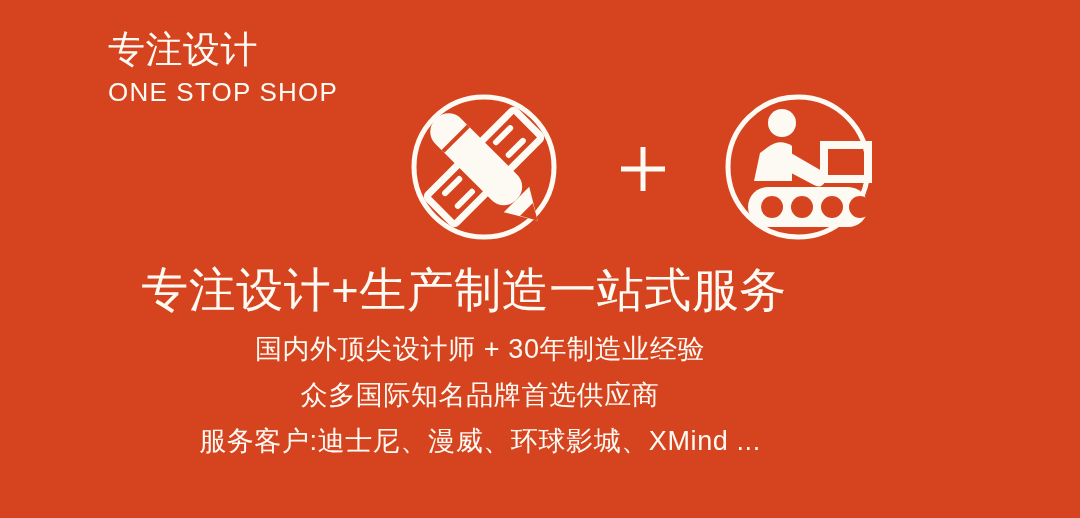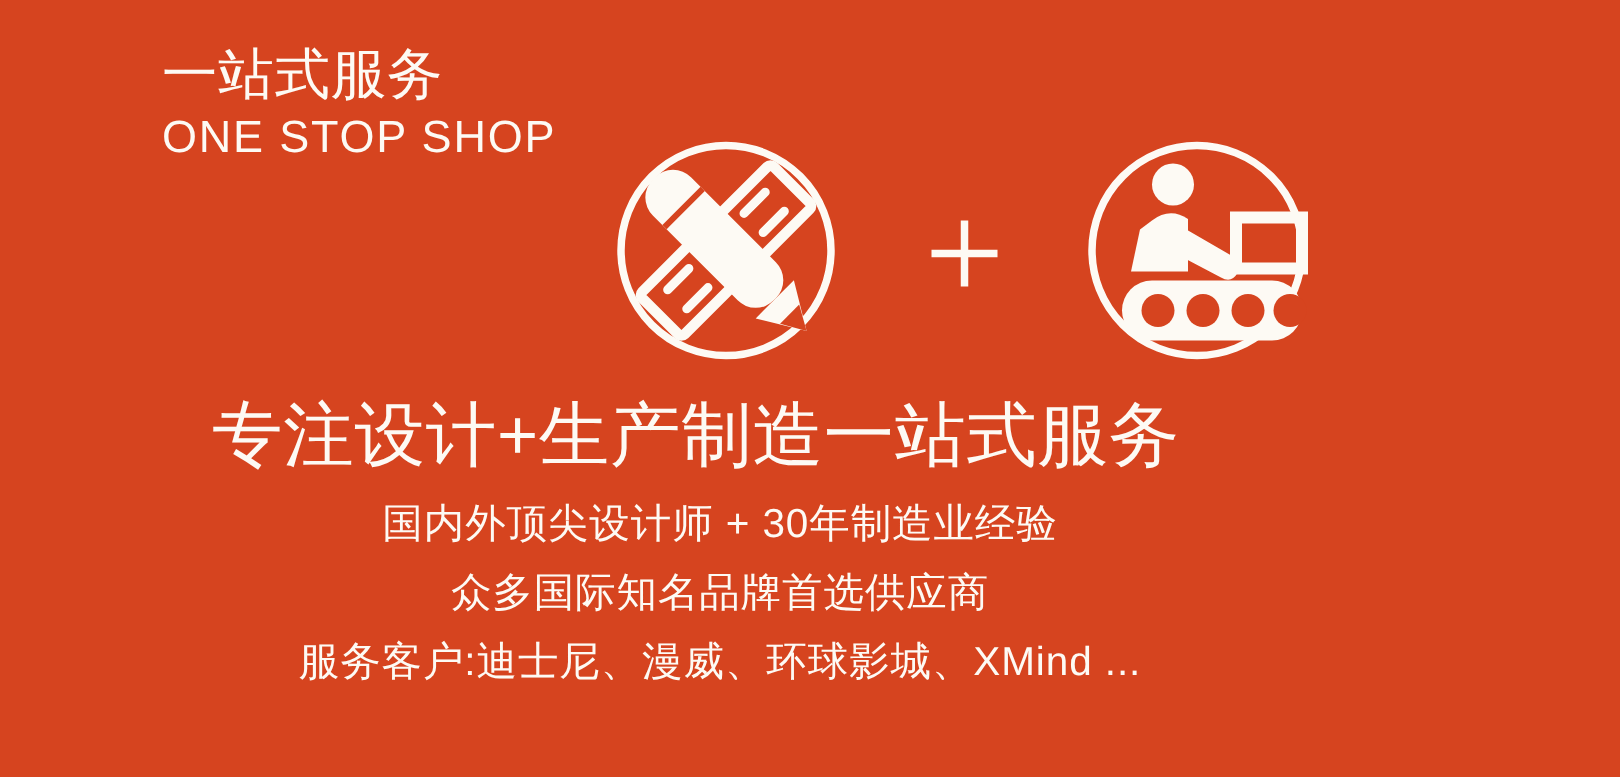--- a/index.html
+++ b/index.html
@@ -30,21 +30,21 @@
   .brand-cn {
     font-size: 37px;
     line-height: 44px;
     color: #fdfaf4;
     letter-spacing: 0.5px;
     font-weight: 400;
     white-space: nowrap;
   }
   .brand-en {
     margin-top: 2px;
-    font-size: 30px;
+    font-size: 26px;
     line-height: 36px;
     color: #fdfaf4;
     letter-spacing: 1.2px;
     font-weight: 400;
     white-space: nowrap;
   }
 
   
   .icon-row {
     position: absolute;
@@ -103,21 +103,21 @@
   
   .copy-block .headline,
   .copy-block .sub-line { transform: translateX(2px); }
 </style>
 </head>
 <body>
 
 <div class="banner" style="background: rgb(214, 68, 31);">
 
   <div class="brand-block">
-    <div class="brand-cn" style="color: rgb(253, 250, 244);">一站式服务</div>
+    <div class="brand-cn" style="color: rgb(253, 250, 244);">专注设计</div>
     <div class="brand-en" style="color: rgb(253, 250, 244);">ONE STOP SHOP</div>
   </div>
 
   <div class="icon-row">
 
     <div class="icon-badge design">
       <svg viewBox="0 0 160 160" xmlns="http://www.w3.org/2000/svg">
         <circle cx="80" cy="80" r="70" fill="none" stroke="#fdfaf4" stroke-width="5"></circle>
         <g transform="rotate(-45 80 80)">
 

